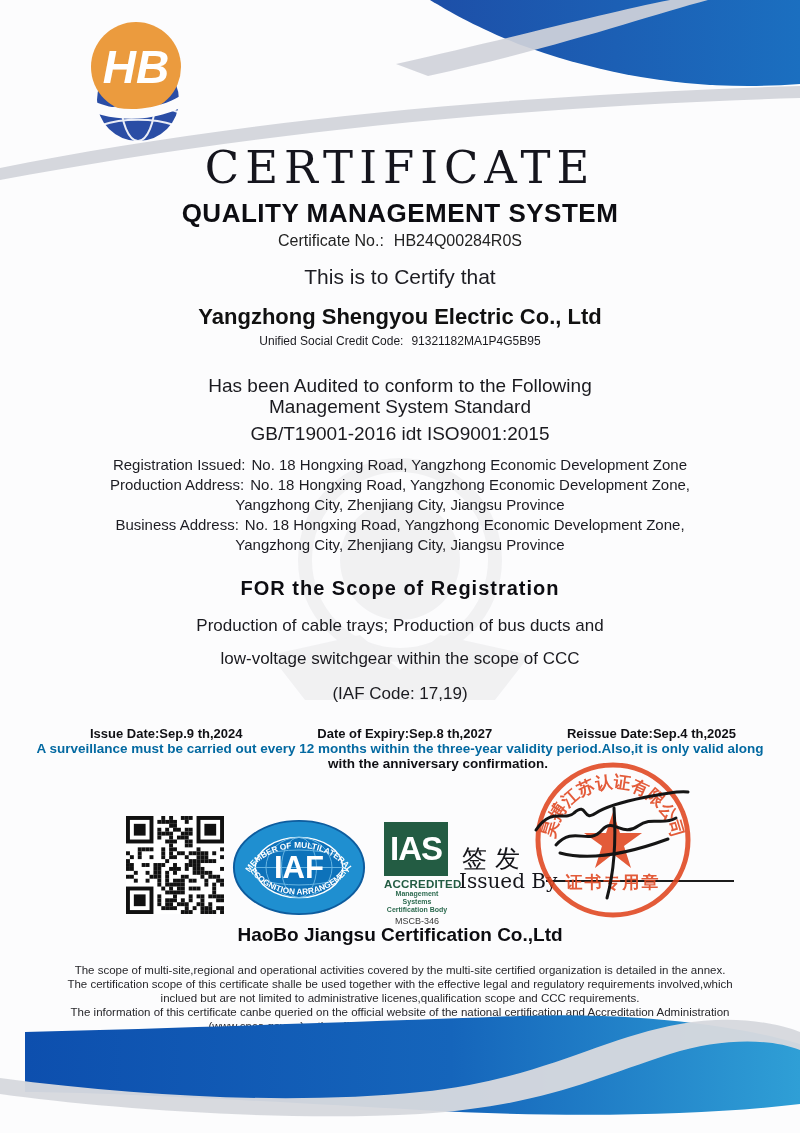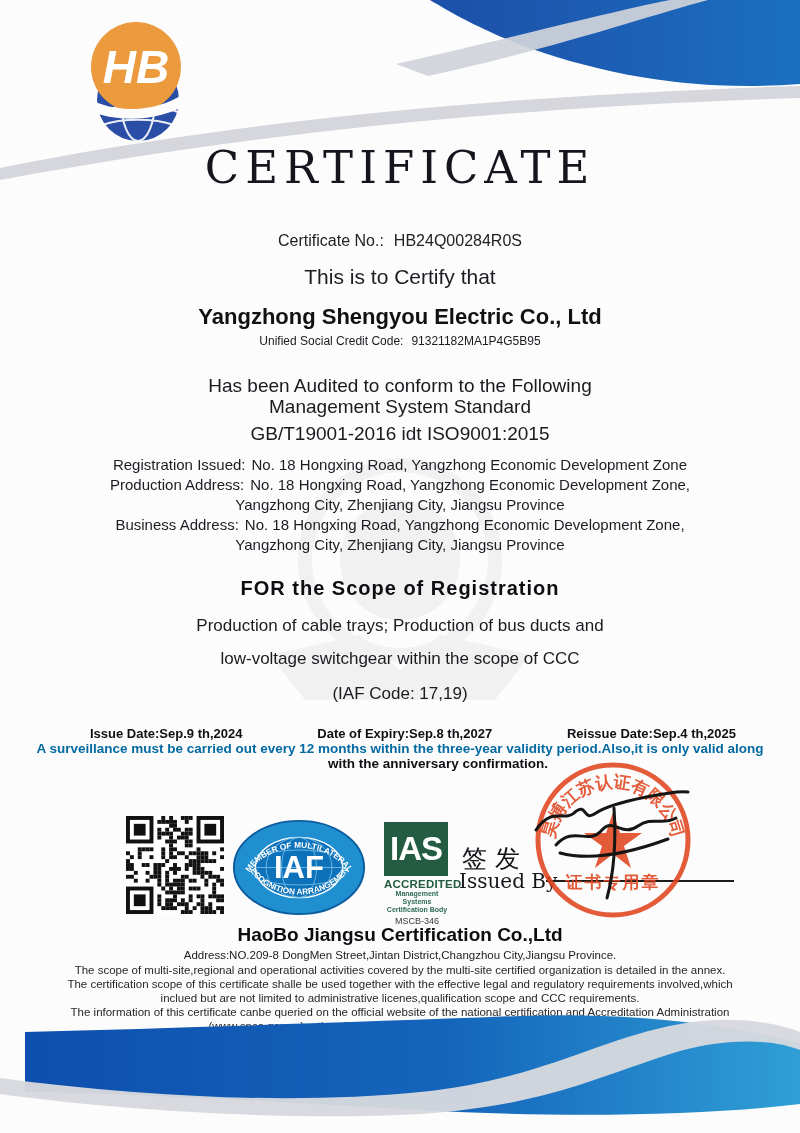--- a/index.html
+++ b/index.html
@@ -83,20 +83,21 @@
     <path d="M2,70 C42,100 100,94 132,56 L132,70 C104,102 44,108 2,84 Z" fill="#fcfcfd"></path>
   </svg>
 
   <svg class="abs wm" style="left:250px;top:440px;" width="300" height="300" viewBox="0 0 300 300">
     <circle cx="150" cy="120" r="95" fill="none" stroke="#334" stroke-width="14"></circle>
     <circle cx="150" cy="120" r="60" fill="#334"></circle>
     <path d="M20,215 L110,195 L150,230 L190,195 L280,215 L245,260 L55,260 Z" fill="#334"></path>
   </svg>
 
   <div class="c title">CERTIFICATE</div>
+  <div class="c subtitle">QUALITY MANAGEMENT SYSTEM</div>
   <div class="c certno">
     <span>Certificate No.:</span><span class="val">HB24Q00284R0S</span>
   </div>
   <div class="c certify">This is to Certify that</div>
 
   <div class="c company">Yangzhong Shengyou Electric Co., Ltd</div>
   <div class="c credit">
     <span>Unified Social Credit Code:</span><span class="val">91321182MA1P4G5B95</span>
   </div>
 
@@ -397,21 +398,20 @@
     </g>
     <g stroke="#151515" stroke-width="3" fill="none" stroke-linecap="round">
       <path d="M8,70 C24,46 36,62 46,53 C60,41 54,63 68,53 C86,41 150,30 160,32"></path>
       <path d="M28,85 C46,65 60,86 74,70 C86,57 94,78 110,66 C124,56 134,66 148,58"></path>
       <path d="M32,93 C62,101 102,93 140,79"></path>
       <path d="M86,48 C88,78 86,112 79,138"></path>
     </g>
   </svg>
 
   <div class="c fcompany">HaoBo Jiangsu Certification Co.,Ltd</div>
-  <div class="c faddress">Address:NO.209-8 DongMen Street,Jintan District,Changzhou City,Jiangsu Province.</div>
   <div class="c note" style="top:964px">The scope of multi-site,regional and operational activities covered by the multi-site certified organization is detailed in the annex.</div>
   <div class="c note" style="top:978px">The certification scope of this certificate shalle be used together with the effective legal and regulatory requirements involved,which</div>
   <div class="c note" style="top:992px">inclued but are not limited to administrative licenes,qualification scope and CCC requirements.</div>
   <div class="c note" style="top:1006px">The information of this certificate canbe queried on the official website of the national certification and Accreditation Administration</div>
   <div class="c note" style="top:1020px">(www.cnca.gov.cn)or the official website of this institution(www.cnhbrz.com)</div>
 
   <svg class="abs" style="left:0;top:1010px;" width="800" height="123" viewBox="0 0 800 123">
     <defs>
       <linearGradient id="botblue" x1="0" y1="0" x2="1" y2="0">
         <stop offset="0" stop-color="#0d4fae"></stop>

